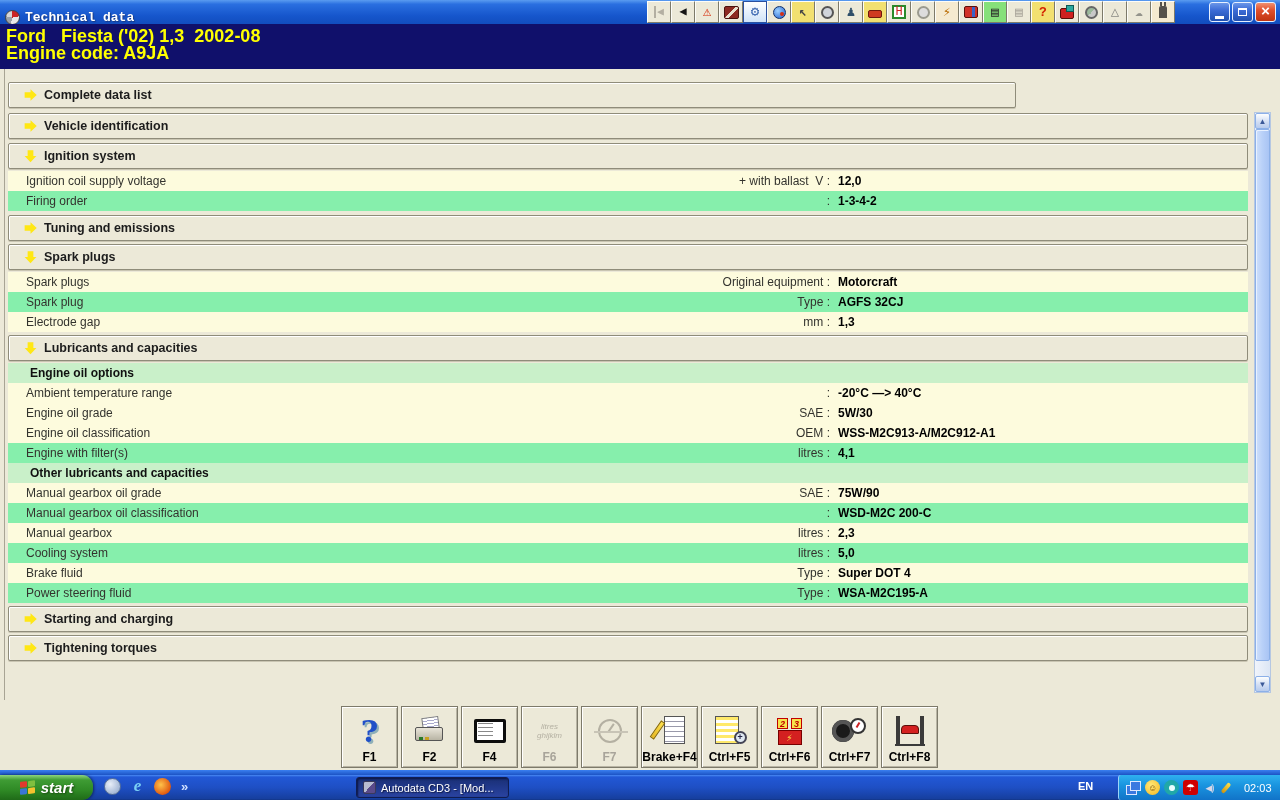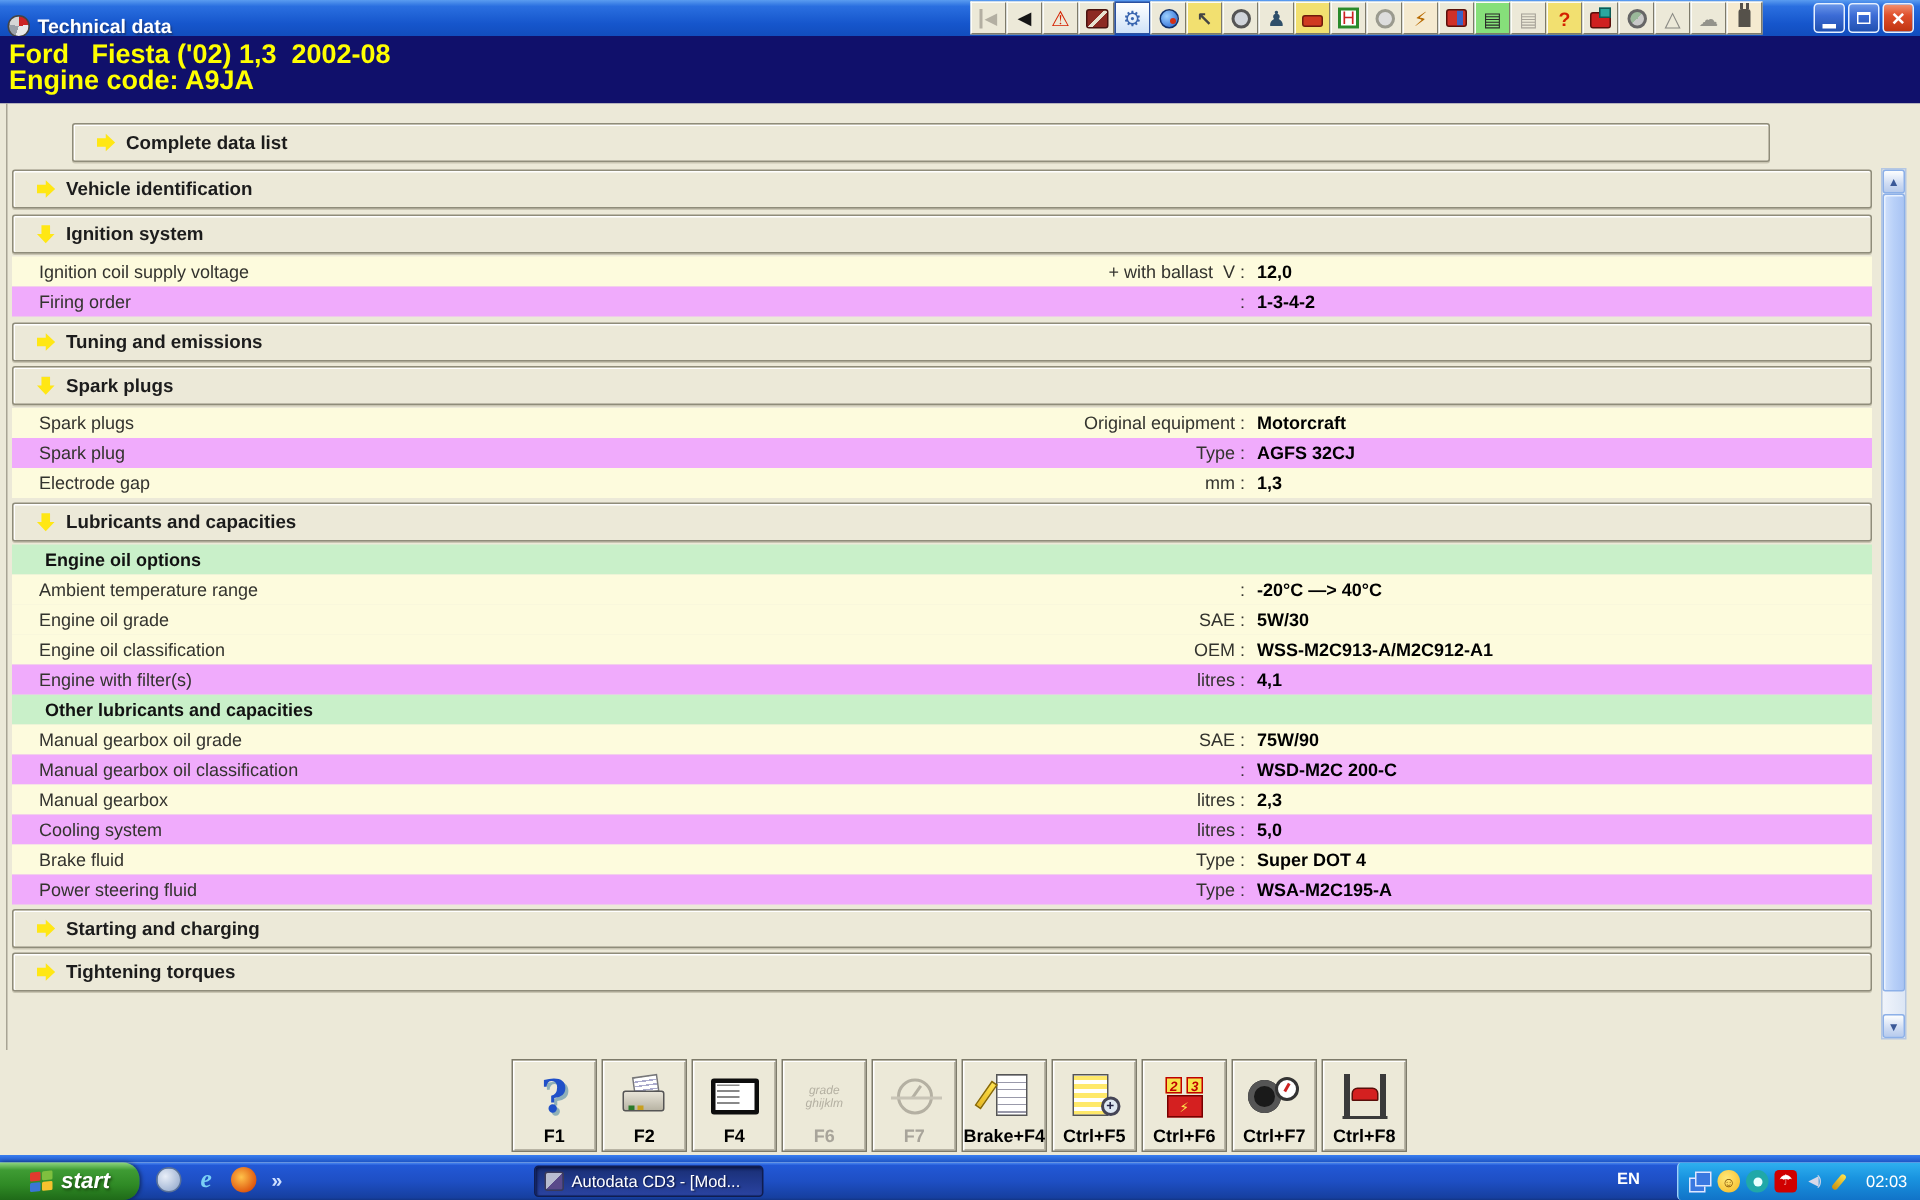--- a/index.html
+++ b/index.html
@@ -4,21 +4,21 @@
 <style>
   * { margin:0; padding:0; box-sizing:border-box; }
   html,body { width:1280px; height:800px; overflow:hidden; }
   body { font-family:"Liberation Sans","DejaVu Sans",sans-serif; background:#ece9d8; position:relative; }
 
   .screen { position:absolute; inset:0; width:1280px; height:800px; background:#ece9d8; }
 
   
   .titlebar { position:absolute; left:0; top:0; width:1280px; height:36px;
     background:linear-gradient(180deg,#5a9cf0 0%,#2a6fe0 12%,#1656cc 45%,#0e47b4 85%,#0a3da0 100%);
-    border-bottom:1px solid #06298a; display:flex; align-items:center; }
+    border-bottom:1px solid #06298a; display:flex; align-items:center;font-family:Liberation Mono, monospace; }
   .app-icon { width:15px; height:15px; margin:0 5px 0 5px; border-radius:50%;
     background:conic-gradient(#cc2424 0 22%, #e9e9e9 22% 55%, #9aa0a8 55% 78%, #d6d6d6 78% 100%);
     border:1px solid #444; flex:0 0 auto; }
   .win-title { color:#fff; font-size:13px; font-weight:bold; text-shadow:1px 1px 1px #1a3a80; }
 
   .tb-icons { position:absolute; left:647px; top:1px; display:flex; }
   .tbtn { width:24px; height:22px; background:#ece9d8; border:1px solid;
     border-color:#fdfdf8 #7d7a6a #7d7a6a #fdfdf8; display:flex; align-items:center; justify-content:center;
     position:relative; }
   .tbtn b { font-weight:normal; font-style:normal; font-size:12px; line-height:1; }
@@ -73,33 +73,33 @@
   
   .veh-header { position:absolute; left:0; top:24px; width:1280px; height:45px; background:#10106b; padding:4px 0 0 6px; }
   .veh-line { color:#ffff00; font-weight:bold; font-size:18px; line-height:17px; white-space:pre; }
 
   
   .content { position:absolute; left:0; top:69px; width:1280px; height:631px; background:#ece9d8; padding:0 8px; }
   .content::before { content:""; position:absolute; left:4px; top:0; bottom:0; width:1px; background:#a8a494; }
 
   .sec { height:26px; border:1px solid #8f8c7a; border-radius:2px; background:#ece9d8;
     box-shadow:inset 0 1px 0 #fff, inset 1px 0 0 #fff, 0 1px 0 #c9c5b2; display:flex; align-items:center; width:1240px; }
-  .sec.full { width:1132px;margin-left:40px; }
+  .sec.full { width:1008px; }
   .sec .sl { font-size:12.5px; font-weight:bold; color:#1c1c1c; margin-left:7px; }
   .arr { width:13px; height:13px; background:#ffe714; margin-left:15px; flex:0 0 auto;
     filter:drop-shadow(1px 0 0 #8a7a00) drop-shadow(-1px 0 0 #8a7a00) drop-shadow(0 1px 0 #8a7a00) drop-shadow(0 -1px 0 #8a7a00); }
   .arr.r { clip-path:polygon(5% 28%, 50% 28%, 50% 5%, 98% 50%, 50% 95%, 50% 72%, 5% 72%); }
   .arr.d { clip-path:polygon(28% 5%, 72% 5%, 72% 50%, 95% 50%, 50% 98%, 5% 50%, 28% 50%); }
 
   .mt13{margin-top:13px;} .mt5{margin-top:5px;} .mt4{margin-top:4px;} .mt3{margin-top:3px;} .mt2{margin-top:2px;}
 
   .rows { width:1240px; }
   .row { height:20px; position:relative; font-size:12px; color:#33332e; }
   .row.y { background:#fdfbdd; }
-  .row.b { background:#f0abfc; }
+  .row.b { background:#86efac; }
   .rl { position:absolute; left:18px; top:3px; }
   .ru { position:absolute; left:0; top:3px; width:822px; text-align:right; white-space:pre; }
   .rv { position:absolute; left:830px; top:3px; font-weight:bold; color:#000; }
   .subhdr { height:20px; background:#c9f0c9; display:flex; align-items:center; }
   .subhdr span { font-size:12px; font-weight:bold; color:#111; margin-left:22px; }
 
   
   .vscroll { position:absolute; left:1254px; top:112px; width:17px; height:581px;
     background:linear-gradient(90deg,#f0f4fb,#dce6f5); border:1px solid #b5c7e2; }
   .sb-btn { position:absolute; left:0; width:15px; height:16px;
@@ -459,21 +459,21 @@
     <div class="fbtn">
       <div class="fico">
           <span class="mon">
             <i class="scr" style="display:block;"></i>
           </span>
         </div>
       <div class="flabel">F4</div>
     </div>
     <div class="fbtn dis">
       <div class="fico">
-        <span class="dict"><span>grade</span><br><span>ghijklm</span></span>
+        <span class="dict"><span>litres</span><br><span>ghijklm</span></span>
       </div>
       <div class="flabel">F6</div>
     </div>
     <div class="fbtn dis">
       <div class="fico">
           <span class="gaugep"></span>
         </div>
       <div class="flabel">F7</div>
     </div>
     <div class="fbtn">

